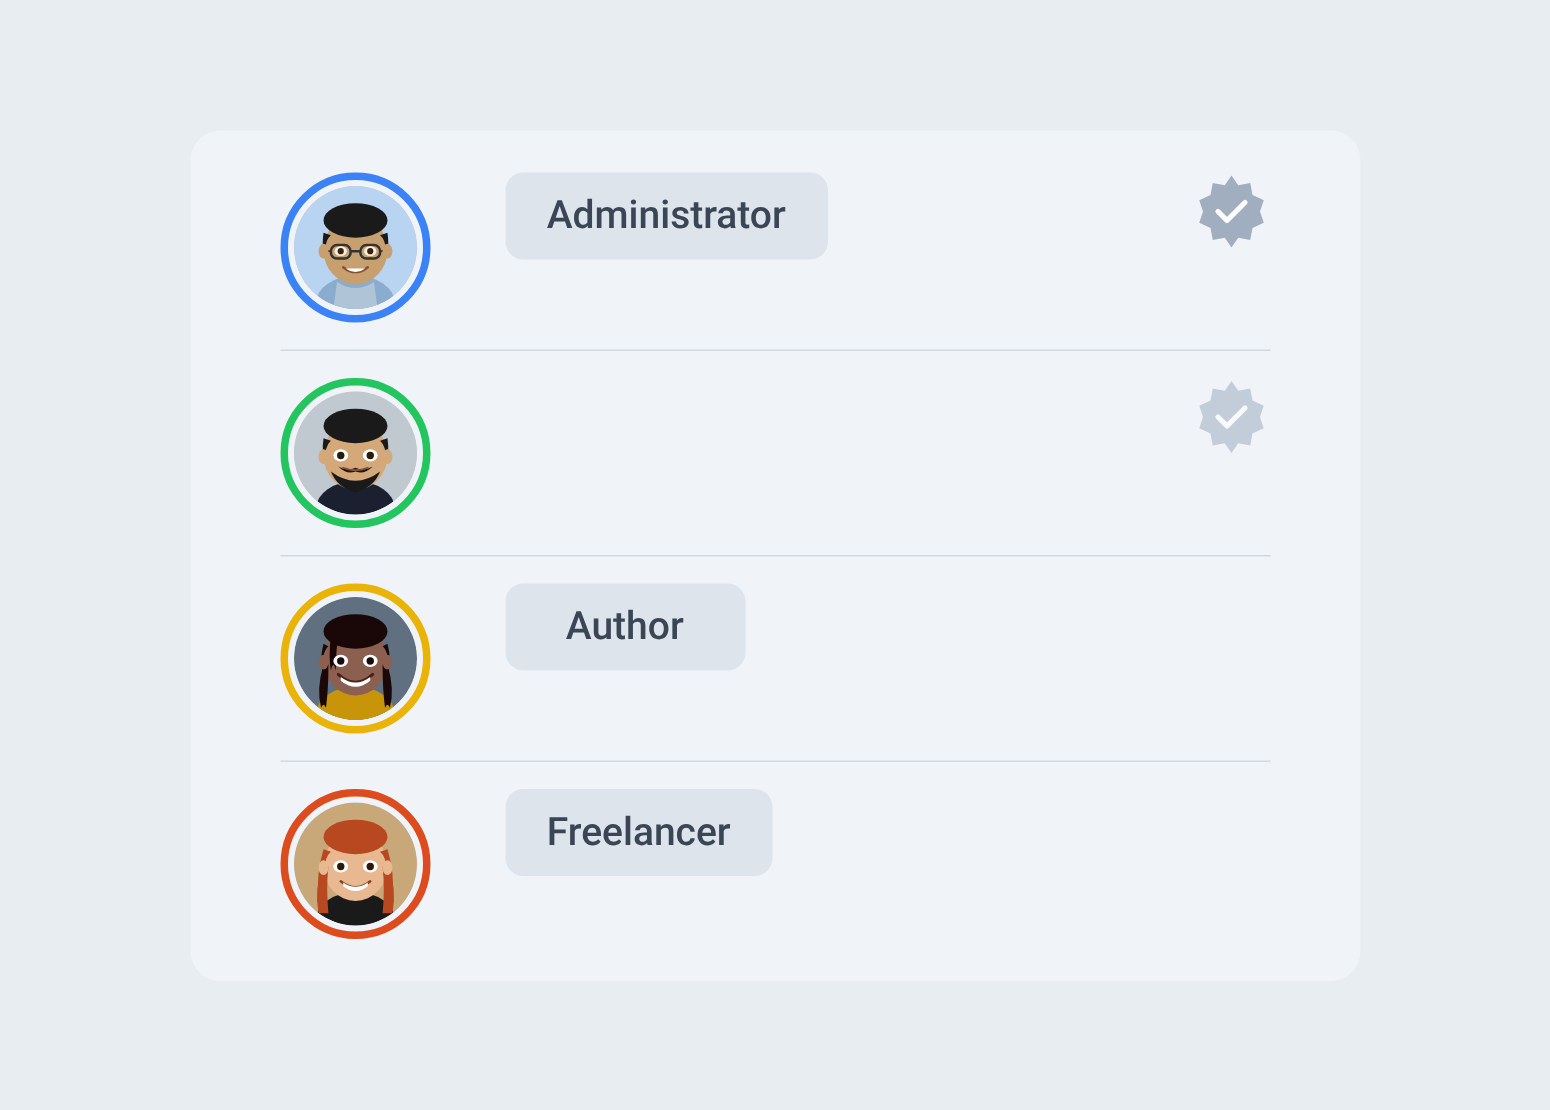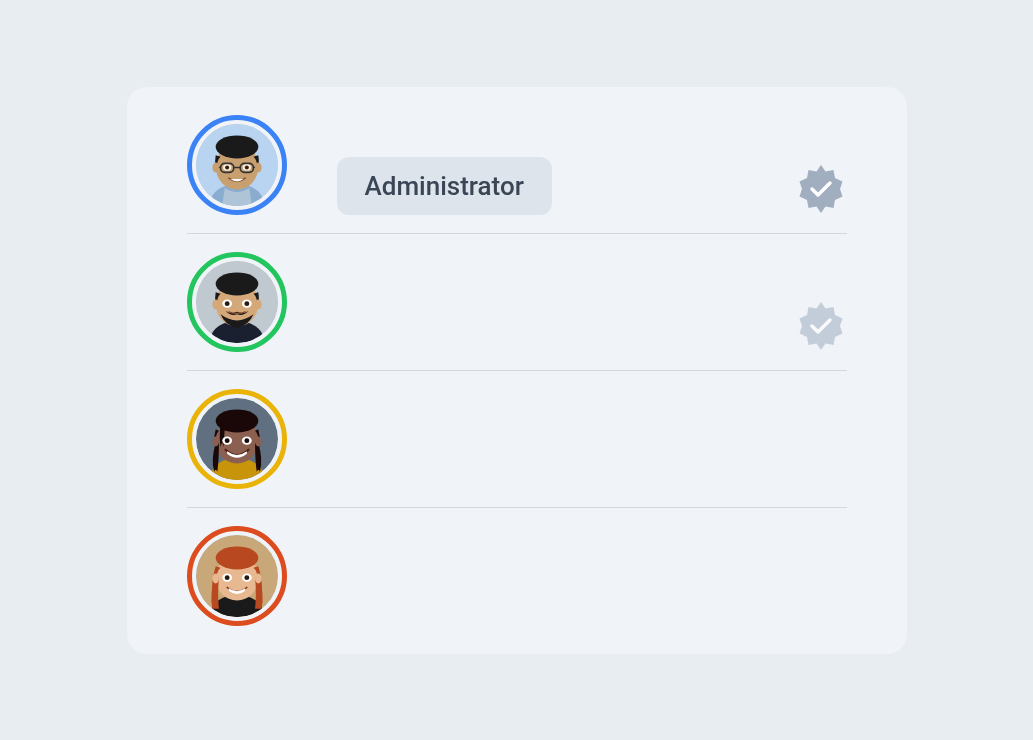--- a/index.html
+++ b/index.html
@@ -21,21 +21,21 @@
 
     .card {
       background-color: #f0f4f8;
       border-radius: 20px;
       padding: 10px 60px 10px 60px;
       width: 780px;
     }
 
     .user-row {
       display: flex;
-      align-items: flex-end;
+      align-items: flex-start;
       padding: 18px 0;
       border-bottom: 1px solid #d0d8e0;
       position: relative;
     }
 
     .user-row:last-child {
       border-bottom: none;
     }
 
     .avatar-wrapper {
@@ -207,20 +207,21 @@
           <circle cx="62" cy="52" r="3" fill="#1a0a0a"></circle>
 
           <path d="M36 63 Q50 76 64 63" fill="none" stroke="#4a2015" stroke-width="2.5" stroke-linecap="round"></path>
           <path d="M38 65 Q50 74 62 65 L62 68 Q50 78 38 68 Z" fill="white"></path>
 
           <ellipse cx="24" cy="53" rx="4" ry="6" fill="#8B6050"></ellipse>
           <ellipse cx="76" cy="53" rx="4" ry="6" fill="#8B6050"></ellipse>
         </svg>
       </div>
     </div>
+    <div class="role-badge">Author</div>
   </div>
 
   <div class="user-row">
     <div class="avatar-wrapper border-red-orange">
       <div class="avatar-inner">
         <svg viewBox="0 0 100 100" xmlns="http://www.w3.org/2000/svg" style="width:100%;height:100%;border-radius:50%;">
           <rect width="100" height="100" fill="#c8a878"></rect>
 
           <ellipse cx="50" cy="95" rx="32" ry="22" fill="#1a1a1a"></ellipse>
           <path d="M35 78 Q50 88 65 78 L68 100 L32 100 Z" fill="#1a1a1a"></path>
@@ -242,14 +243,15 @@
           <circle cx="62" cy="52" r="3" fill="#2a1a0a"></circle>
 
           <path d="M38 64 Q50 74 62 64" fill="none" stroke="#8a4025" stroke-width="2" stroke-linecap="round"></path>
           <path d="M40 65 Q50 72 60 65 L60 68 Q50 76 40 68 Z" fill="white"></path>
 
           <ellipse cx="24" cy="53" rx="4" ry="6" fill="#e8b890"></ellipse>
           <ellipse cx="76" cy="53" rx="4" ry="6" fill="#e8b890"></ellipse>
         </svg>
       </div>
     </div>
+    <div class="role-badge">Freelancer</div>
   </div>
 </div>
 
 </body></html>

